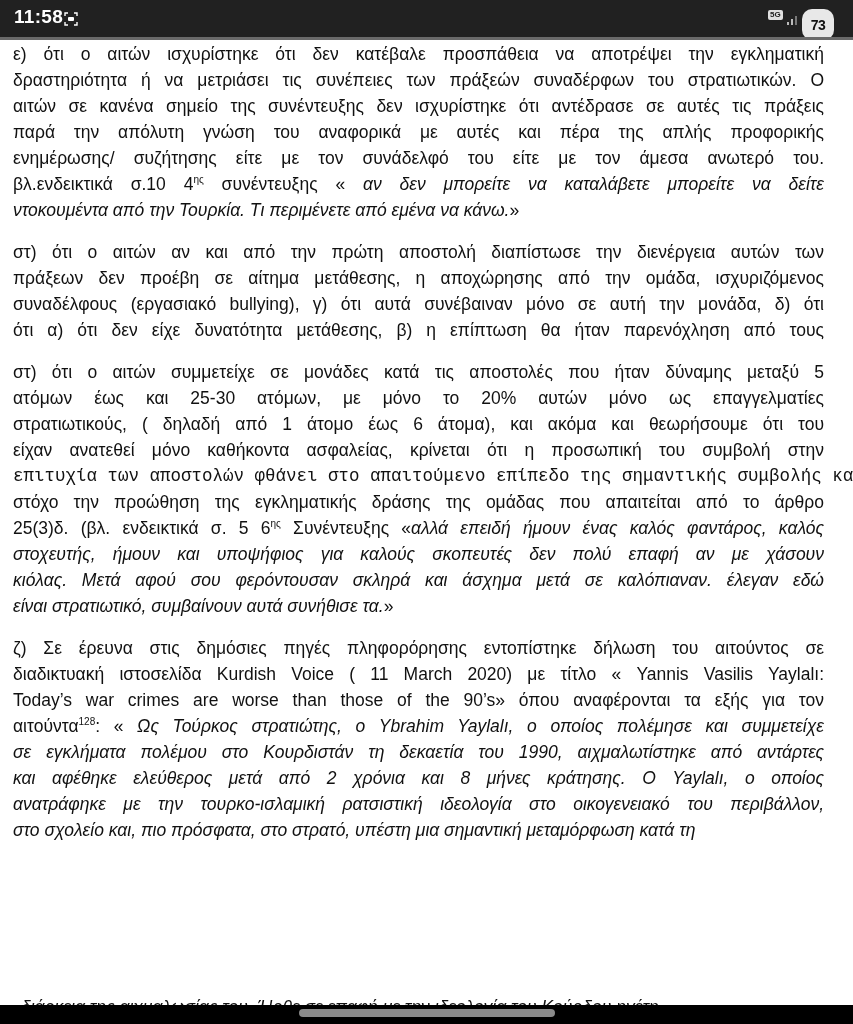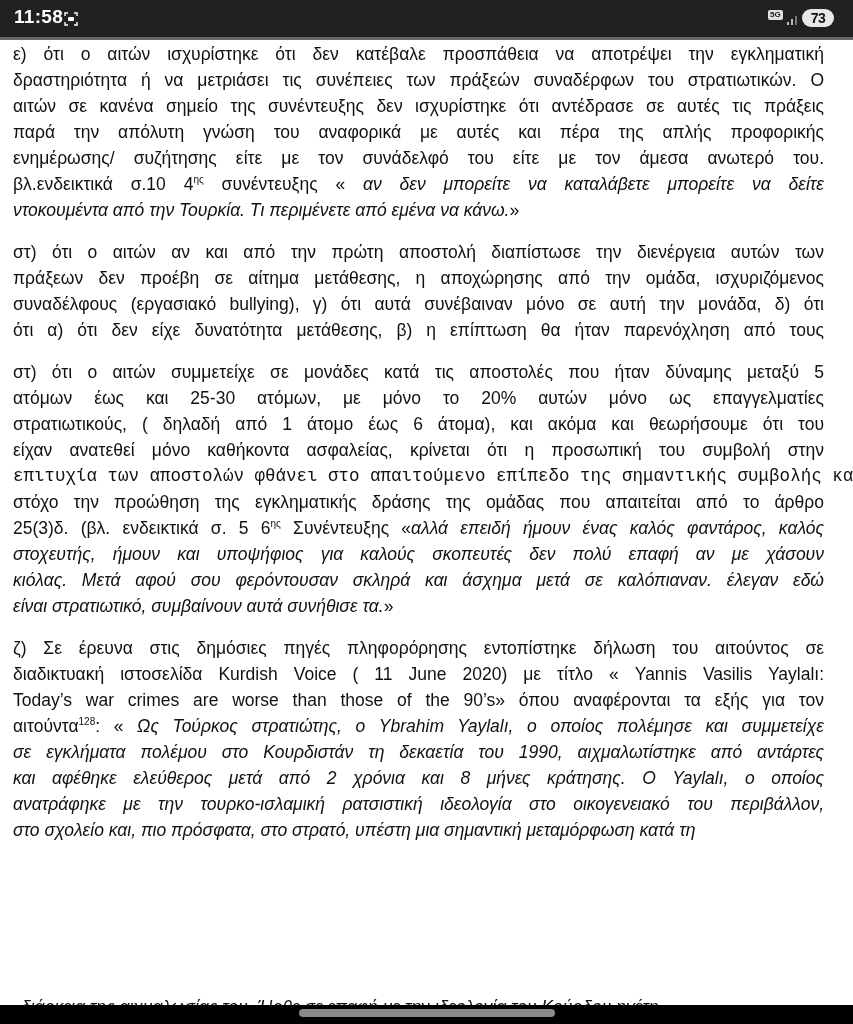--- a/index.html
+++ b/index.html
@@ -19,21 +19,21 @@
     position:absolute; left:64px; top:12px; width:14px; height:14px;
   }
   .status-bar .net {
     position:absolute; left:768px; top:10px; font-size:8px; font-weight:bold;
     background:#e0e0e0; color:#212121; padding:0 2px; line-height:10px; border-radius:2px;
   }
   .status-bar .signal {
     position:absolute; left:786px; top:12px; width:14px; height:14px;
   }
   .status-bar .battery {
-    position:absolute; left:802px; top:9px; width:32px; height:18px;
+    position:absolute; left:802px; top:9px; width:32px; height:31px;
     border-radius:10px; background:#e8e8e8; color:#111; font-size:14px; font-weight:bold;
     display:flex; align-items:center; justify-content:center; letter-spacing:-0.5px;
   }
   .status-shadow {
     position:absolute; top:37px; left:0; width:853px; height:3px; background:#6a6a6a;
   }
   .content {
     position:absolute; top:41px; left:13px; width:811px;
     font-size:17.5px; line-height:26px; color:#111;
     font-family: "Liberation Sans Narrow", "Liberation Sans", "DejaVu Sans", sans-serif;
@@ -99,21 +99,21 @@
       <span class="line" style="display: block;"><span>είχαν ανατεθεί μόνο καθήκοντα ασφαλείας, κρίνεται ότι η προσωπική του συμβολή στην</span></span>
       <span class="line" style="display: block; font-family: Liberation Mono, monospace;"><span>επιτυχία των αποστολών φθάνει στο  απαιτούμενο επίπεδο της σημαντικής συμβολής και με</span></span>
       <span class="line" style="display: block;"><span>στόχο την προώθηση της εγκληματικής δράσης της ομάδας που απαιτείται από το άρθρο</span></span>
       <span class="line" style="display: block;"><span>25(3)δ. (βλ. ενδεικτικά σ. 5 6</span><sup>ης</sup><span> Συνέντευξης «</span><span class="it">αλλά επειδή ήμουν ένας καλός φαντάρος, καλός</span></span>
       <span class="line" style="display: block;"><span class="it">στοχευτής, ήμουν και υποψήφιος για καλούς σκοπευτές δεν πολύ επαφή αν με χάσουν</span></span>
       <span class="line" style="display: block;"><span class="it">κιόλας. Μετά αφού σου φερόντουσαν σκληρά και άσχημα μετά σε καλόπιαναν. έλεγαν εδώ</span></span>
       <span class="line last" style="display: block;"><span class="it">είναι στρατιωτικό, συμβαίνουν αυτά συνήθισε τα.</span><span>»</span></span>
     </p>
     <p class="para">
       <span class="line" style="display: block;"><span>ζ) Σε έρευνα στις δημόσιες πηγές πληφορόρησης εντοπίστηκε δήλωση του αιτούντος σε</span></span>
-      <span class="line" style="display: block;"><span>διαδικτυακή ιστοσελίδα Kurdish Voice ( 11 June 2020) με τίτλο « Yannis Vasilis Yaylalı:</span></span>
+      <span class="line" style="display: block;"><span>διαδικτυακή ιστοσελίδα Kurdish Voice ( 11 March 2020) με τίτλο « Yannis Vasilis Yaylalı:</span></span>
       <span class="line" style="display: block;"><span>Today’s war crimes are worse than those of the 90’s» όπου αναφέρονται τα εξής για τον</span></span>
       <span class="line" style="display: block;"><span>αιτούντα</span><sup>128</sup><span>: « </span><span class="it">Ως Τούρκος στρατιώτης, ο Ybrahim Yaylalı, ο οποίος πολέμησε και συμμετείχε</span></span>
       <span class="line" style="display: block;"><span class="it">σε εγκλήματα πολέμου στο Κουρδιστάν τη δεκαετία του 1990, αιχμαλωτίστηκε από αντάρτες</span></span>
       <span class="line" style="display: block;"><span class="it">και αφέθηκε ελεύθερος μετά από 2 χρόνια και 8 μήνες κράτησης. Ο Yaylalı, ο οποίος</span></span>
       <span class="line" style="display: block;"><span class="it">ανατράφηκε με την τουρκο-ισλαμική ρατσιστική ιδεολογία στο οικογενειακό του περιβάλλον,</span></span>
       <span class="line last" style="display: block;"><span class="it">στο σχολείο και, πιο πρόσφατα, στο στρατό, υπέστη μια σημαντική μεταμόρφωση κατά τη</span></span>
     </p>
   </div>
 
 <div class="cut-line">διάρκεια της αιχμαλωσίας του. Ήρθε σε επαφή με την ιδεολογία του Κούρδου ηγέτη</div>

